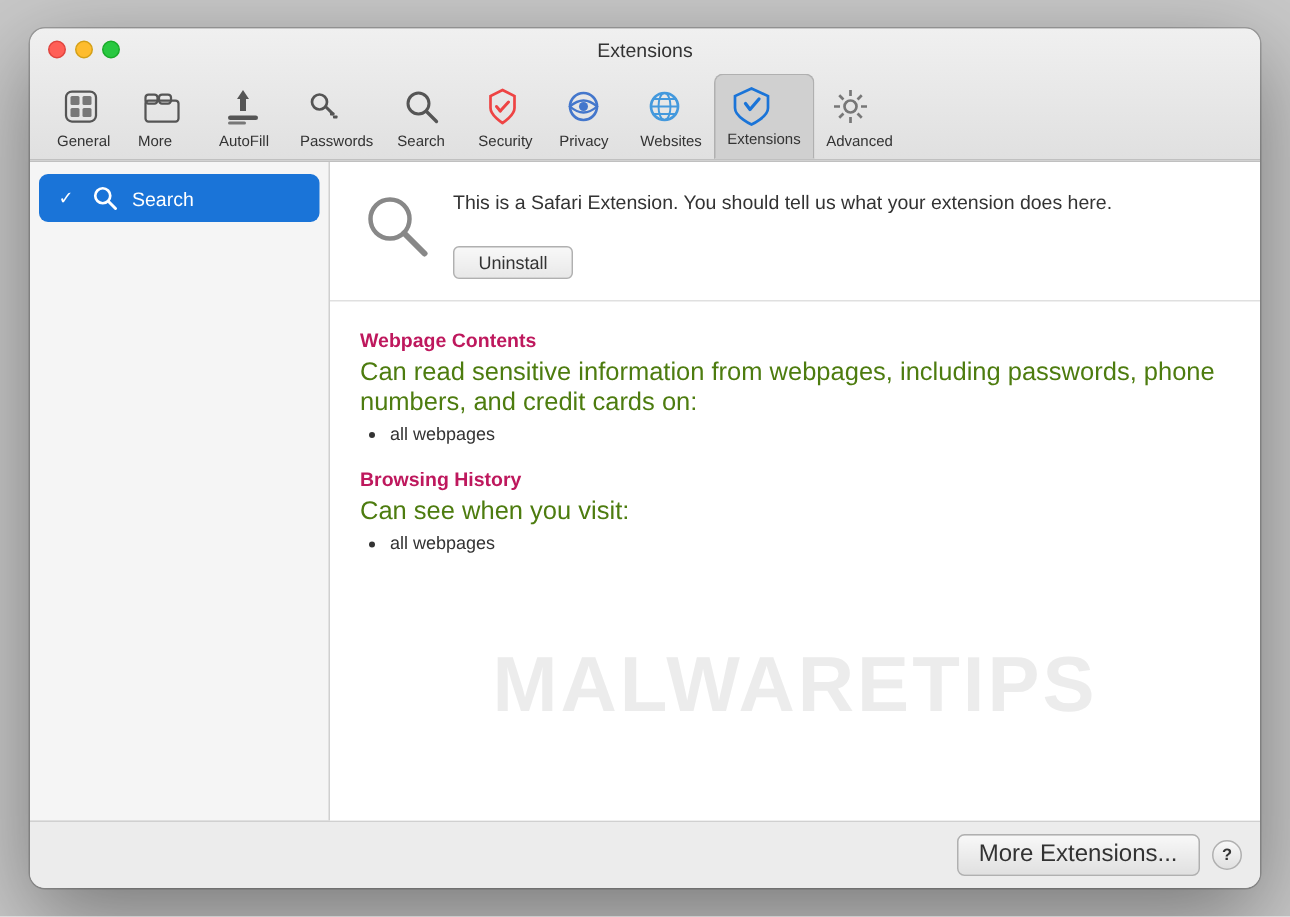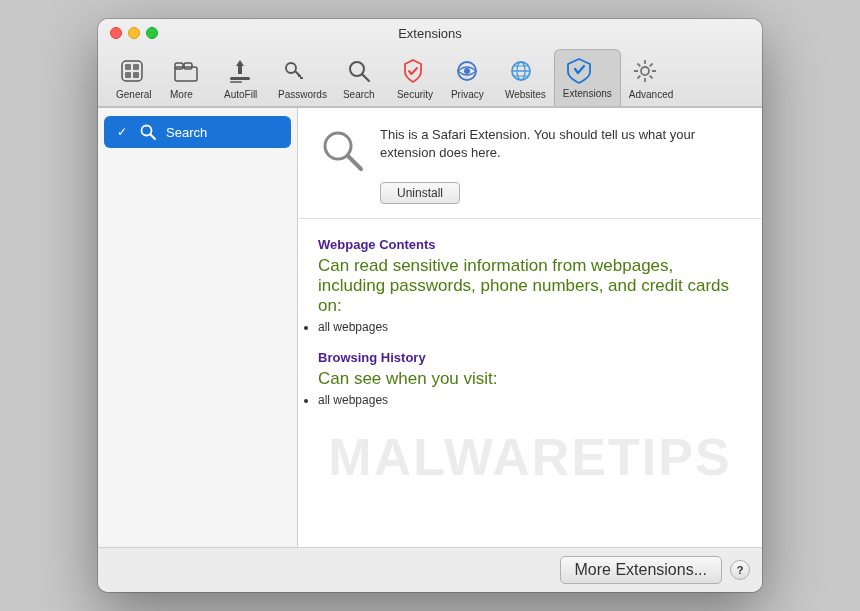--- a/index.html
+++ b/index.html
@@ -7,21 +7,21 @@
       background: #c8c8c8;
       font-family: -apple-system, BlinkMacSystemFont, "Helvetica Neue", Helvetica, Arial, sans-serif;
       display: flex;
       justify-content: center;
       align-items: center;
       width: 860px;
       height: 611px;
       overflow: hidden;
     }
     .window {
-      width: 664px;
+      width: 820px;
       background: #ececec;
       border-radius: 10px;
       box-shadow: 0 20px 60px rgba(0,0,0,0.4), 0 0 0 1px rgba(0,0,0,0.2);
       overflow: hidden;
       display: flex;
       flex-direction: column;
     }
     .titlebar {
       background: linear-gradient(to bottom, #f0f0f0, #e0e0e0);
       border-bottom: 1px solid #c0c0c0;
@@ -190,30 +190,31 @@
     .permissions-area {
       padding: 18px 20px;
       flex: 1;
     }
     .permission-section {
       margin-bottom: 16px;
     }
     .permission-title {
       font-size: 13px;
       font-weight: 700;
-      color: #4c1d95;
+      color: #be185d;
       margin-bottom: 4px;
     }
     .permission-desc {
       font-size: 17px;
       color: #4d7c0f;
       margin-bottom: 4px;
     }
     .permission-list {
       list-style: disc;
+      margin-left: 20px;
       font-size: 12px;
       color: #333;
     }
     .bottom-bar {
       display: flex;
       justify-content: flex-end;
       align-items: center;
       gap: 8px;
       padding: 8px 12px;
       background: #ececec;

